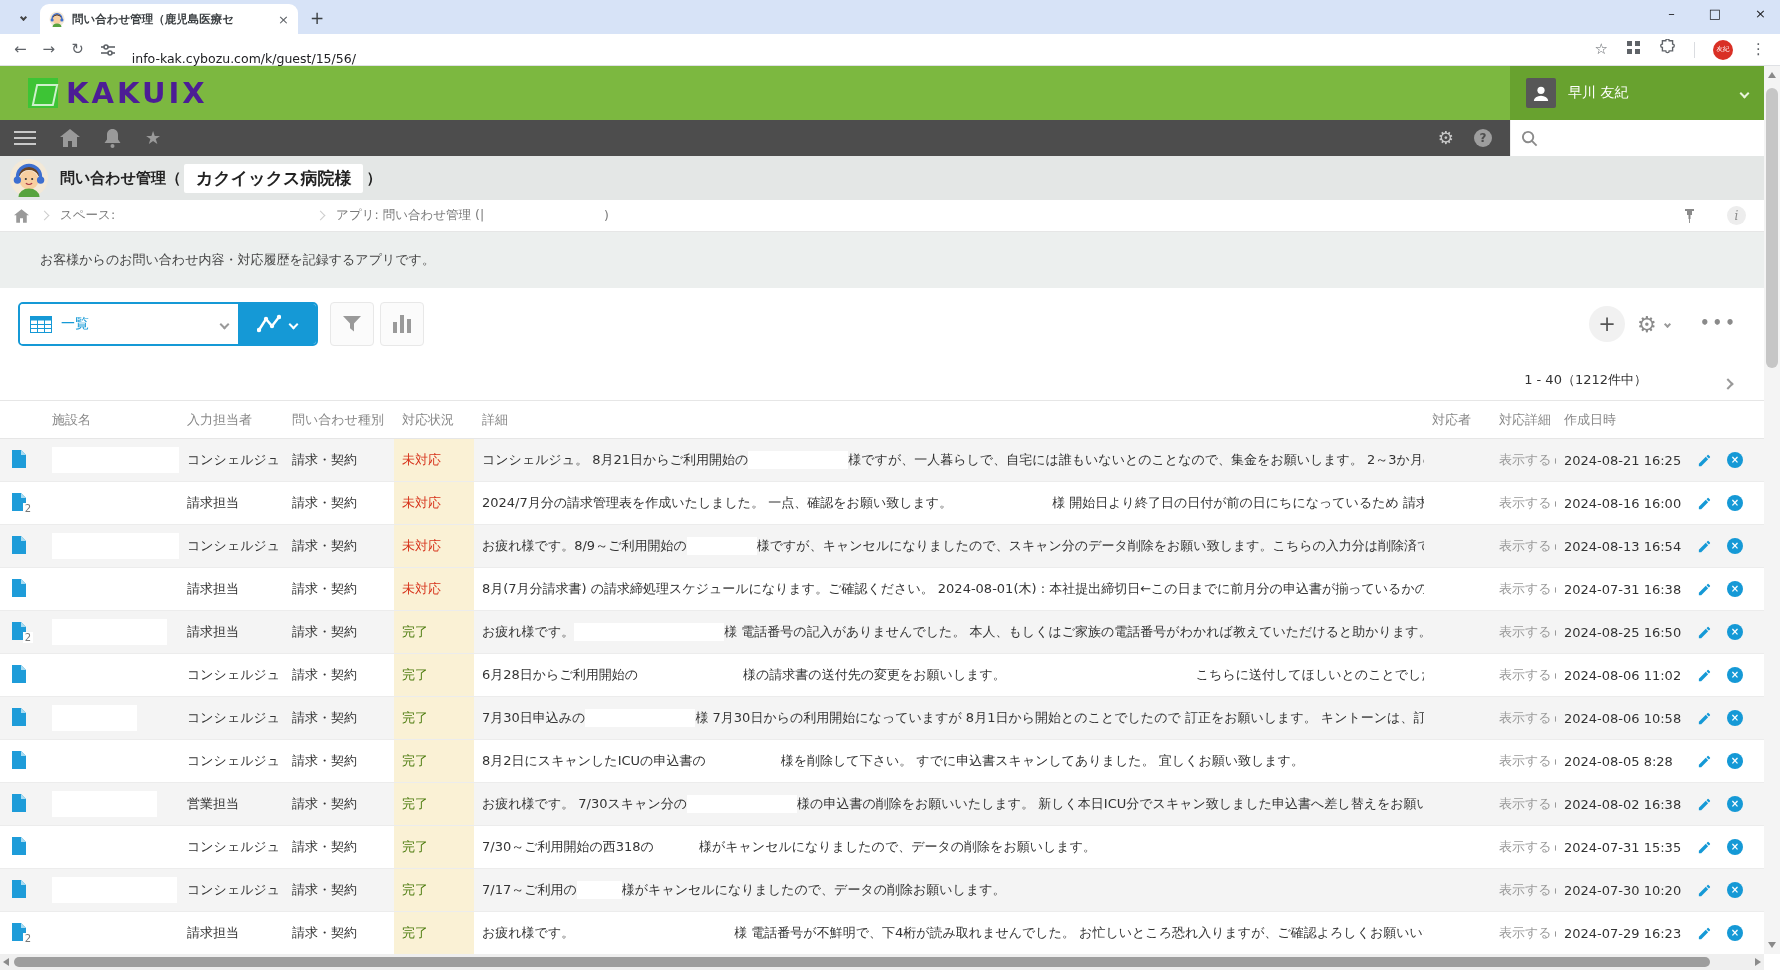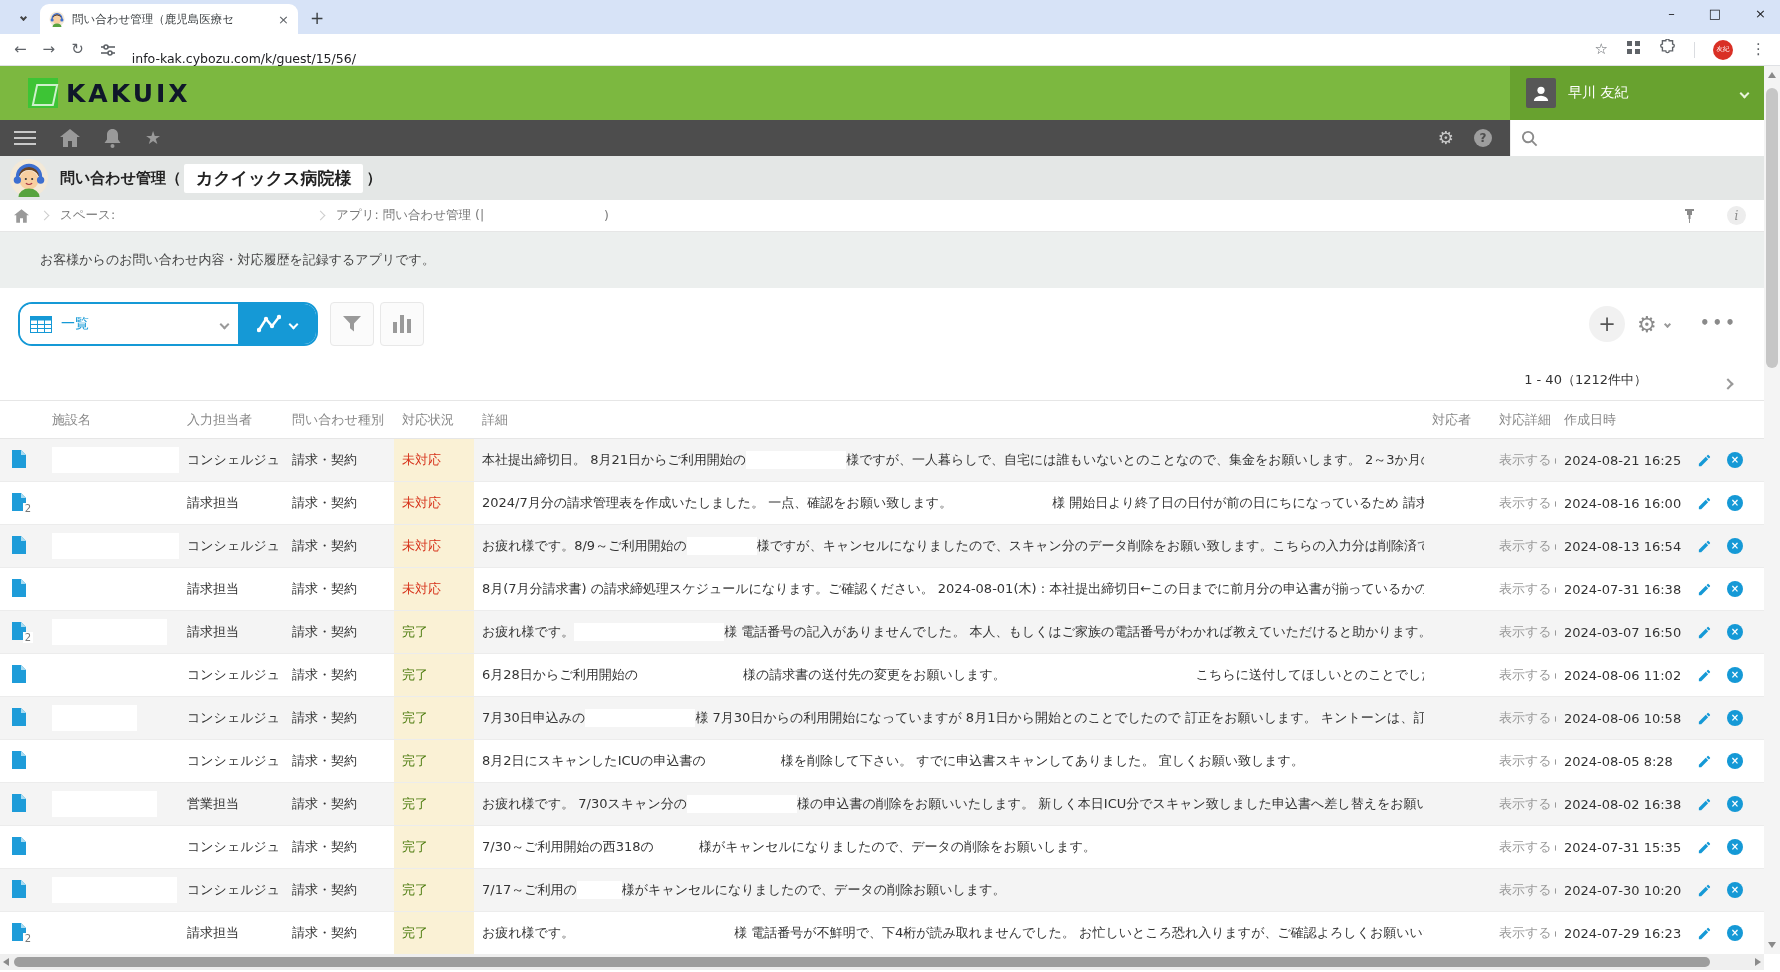--- a/index.html
+++ b/index.html
@@ -5,40 +5,40 @@
   * { margin:0; padding:0; box-sizing:border-box; font-family:"DejaVu Sans","Liberation Sans",sans-serif; }
   html,body { width:1780px; height:972px; overflow:hidden; background:#fff; position:relative; }
 
   
   .tabstrip { height:34px; background:#D7E3F7; display:flex; align-items:flex-end; padding-left:10px; position:relative; }
   .tab-search-btn { width:26px; height:26px; margin-bottom:4px; display:flex; align-items:center; justify-content:center; }
   .chev { display:inline-block; width:7px; height:7px; border-right:2px solid #444; border-bottom:2px solid #444; transform:rotate(45deg); }
   .chev.right { transform:rotate(-45deg); }
   .chev.small { width:5px; height:5px; }
   .tab { width:258px; height:30px; background:#fff; border-radius:9px 9px 0 0; display:flex; align-items:center; gap:7px; padding:0 9px; margin-left:4px; }
-  .tab-title { flex:1; font-size:11.5px; color:#3c4043; white-space:nowrap; overflow:hidden; }
+  .tab-title { flex:1; font-size:11.5px; color:#3c4043; white-space:nowrap; overflow:hidden;font-weight:bold; }
   .tab-close { color:#5f6368; font-size:13px; line-height:1; }
   .newtab-btn { margin:0 0 7px 12px; color:#3c4043; font-size:17px; line-height:1; }
   .win-controls { position:absolute; right:14px; top:6px; display:flex; gap:34px; color:#202124; font-size:13px; }
 
   .addrbar { height:32px; background:#fff; border-bottom:1px solid #dfe1e5; display:flex; align-items:center; padding:0 14px; gap:16px; }
   .nav-glyph { color:#5f6368; font-size:15px; line-height:1; }
   .site-info { display:flex; align-items:center; gap:3px; }
   .url-text { font-size:12.5px; color:#202124;margin-top:18px; }
   .addr-spacer { flex:1; }
   .addr-right { display:flex; align-items:center; gap:18px; }
   .addr-divider { width:1px; height:16px; background:#dadce0; }
   .profile-avatar { width:20px; height:20px; border-radius:50%; background:#D93025; color:#fff; font-size:6.5px; display:flex; align-items:center; justify-content:center; }
 
   
   .greenbar { height:54px; background:#7CB840; position:relative; display:flex; align-items:center; }
   .logo { display:flex; align-items:center; gap:8px; margin-left:28px; }
   .logo-sq { width:30px; height:30px; background:#3DC435; position:relative; }
   .logo-sq::after { content:""; position:absolute; left:6px; top:6px; width:18px; height:18px; border:2px solid rgba(255,255,255,.75); transform:skewX(-12deg); }
-  .logo-text { color:#0f172a; font-size:25px; font-weight:bold; letter-spacing:3px; }
+  .logo-text { color:#4c1d95; font-size:29px; font-weight:bold; letter-spacing:3px; }
   .userchip { position:absolute; right:16px; top:0; width:254px; height:54px; background:#68A22F; display:flex; align-items:center; gap:12px; padding:0 16px; }
   .user-ic { width:30px; height:30px; background:#575757; border-radius:2px; display:flex; align-items:center; justify-content:center; }
   .username { color:#fff; font-size:14px; flex:1; }
   .userchip .chev { border-color:#eaf5dc; }
 
   
   .darkbar { height:36px; background:#4D4D4D; display:flex; align-items:center; position:relative; }
   .hamburger { width:22px; margin-left:14px; display:flex; flex-direction:column; gap:4px; }
   .hamburger span { height:2px; background:#c9c9c9; }
   .darkbar-ic { margin-left:24px; display:flex; align-items:center; }
@@ -61,21 +61,21 @@
   .crumb-sep { width:7px; height:7px; border-top:1px solid #ccc; border-right:1px solid #ccc; transform:rotate(45deg); margin:0 12px; }
   .bc-gap { display:inline-block; }
   .bc-right { position:absolute; right:34px; display:flex; align-items:center; gap:32px; }
   .info-circ { width:19px; height:19px; border-radius:50%; background:#EDEDED; color:#8a8a8a; font-size:12px; font-style:italic; font-family:"DejaVu Serif",serif; display:flex; align-items:center; justify-content:center; }
 
   
   .descbar { height:56px; background:#ECEFEE; display:flex; align-items:center; padding-left:40px; font-size:13px; color:#444; }
 
   
   .toolbar { height:72px; background:#fff; position:relative; }
-  .viewsel { position:absolute; left:18px; top:14px; height:44px; border:2px solid #1599D6; border-radius:14px; display:flex; overflow:hidden; }
+  .viewsel { position:absolute; left:18px; top:14px; height:44px; border:2px solid #1599D6; border-radius:5px; display:flex; overflow:hidden; }
   .viewsel-left { width:218px; background:#fff; display:flex; align-items:center; gap:9px; padding:0 10px; }
   .view-label { color:#1599D6; font-size:14px; flex:1; }
   .viewsel-left .chev { border-color:#9a9a9a; }
   .viewsel-right { width:78px; background:#1599D6; display:flex; align-items:center; justify-content:center; gap:9px; }
   .viewsel-right .chev { border-color:#fff; }
   .tool-btn { position:absolute; top:14px; width:44px; height:44px; background:#fbfbfb; border:1px solid #e8e8e8; border-radius:4px; display:flex; align-items:center; justify-content:center; }
   .bars-ic { display:flex; align-items:flex-end; gap:3px; }
   .bars-ic i { width:4px; background:#9a9a9a; display:block; }
   .plus-btn { position:absolute; left:1589px; top:18px; width:36px; height:36px; border-radius:50%; background:#f1f1f1; color:#555; font-size:21px; display:flex; align-items:center; justify-content:center; }
   .gear-btn { position:absolute; left:1637px; top:24px; display:flex; align-items:center; gap:8px; color:#8a8a8a; font-size:22px; }
@@ -361,21 +361,21 @@
   <tbody>
       <tr class="odd">
         <td class="cell-icon"><span class="doc"><svg width="14" height="18" viewBox="0 0 14 18">
               <path d="M0 0 h9 l5 5 v13 H0 z" fill="#1E9CD9"></path>
               <path d="M9 0 l5 5 h-5 z" fill="#A8DCF2"></path>
             </svg></span></td>
         <td class="cell-facility"><span class="redact" style="width: 180px;"></span></td>
         <td>コンシェルジュ</td>
         <td>請求・契約</td>
         <td class="cell-status"><span class="status-pending">未対応</span></td>
-        <td class="cell-detail"><span>本社提出締切日。 8月21日からご利用開始の</span><span class="dgap" style="width: 100px;"></span><span>様ですが、一人暮らしで、自宅には誰もいないとのことなので、集金をお願いします。 2～3か月の入院…</span></td>
+        <td class="cell-detail"><span>コンシェルジュ。 8月21日からご利用開始の</span><span class="dgap" style="width: 100px;"></span><span>様ですが、一人暮らしで、自宅には誰もいないとのことなので、集金をお願いします。 2～3か月の入院…</span></td>
         <td></td>
         <td><span class="show-link">表示する<span class="tri"></span></span></td>
         <td class="cell-date">2024-08-21 16:25</td>
         <td class="cell-actions">
           <span class="actions-wrap">
             <span class="edit-ic">
               <svg width="15" height="15" viewBox="0 0 24 24">
                 <path d="M3 17.25V21h3.75L17.8 9.94l-3.75-3.75L3 17.25zM20.7 7a1 1 0 0 0 0-1.4L18.4 3.3a1 1 0 0 0-1.4 0l-1.8 1.8 3.75 3.75L20.7 7z" fill="#1599D6"></path>
               </svg>
             </span>
@@ -460,21 +460,21 @@
               <path d="M0 0 h9 l5 5 v13 H0 z" fill="#1E9CD9"></path>
               <path d="M9 0 l5 5 h-5 z" fill="#A8DCF2"></path>
             </svg><span class="doc-badge">2</span></span></td>
         <td class="cell-facility"><span class="redact" style="width: 115px;"></span></td>
         <td>請求担当</td>
         <td>請求・契約</td>
         <td class="cell-status"><span class="status-done">完了</span></td>
         <td class="cell-detail"><span>お疲れ様です。</span><span class="dgap" style="width: 150px;"></span><span>様 電話番号の記入がありませんでした。 本人、もしくはご家族の電話番号がわかれば教えていただけると助かります。 お忙しいとこ…</span></td>
         <td></td>
         <td><span class="show-link">表示する<span class="tri"></span></span></td>
-        <td class="cell-date">2024-03-07 16:50</td>
+        <td class="cell-date">2024-08-25 16:50</td>
         <td class="cell-actions">
           <span class="actions-wrap">
             <span class="edit-ic">
               <svg width="15" height="15" viewBox="0 0 24 24">
                 <path d="M3 17.25V21h3.75L17.8 9.94l-3.75-3.75L3 17.25zM20.7 7a1 1 0 0 0 0-1.4L18.4 3.3a1 1 0 0 0-1.4 0l-1.8 1.8 3.75 3.75L20.7 7z" fill="#1599D6"></path>
               </svg>
             </span>
             <span class="del-ic">×</span>
           </span>
         </td>

